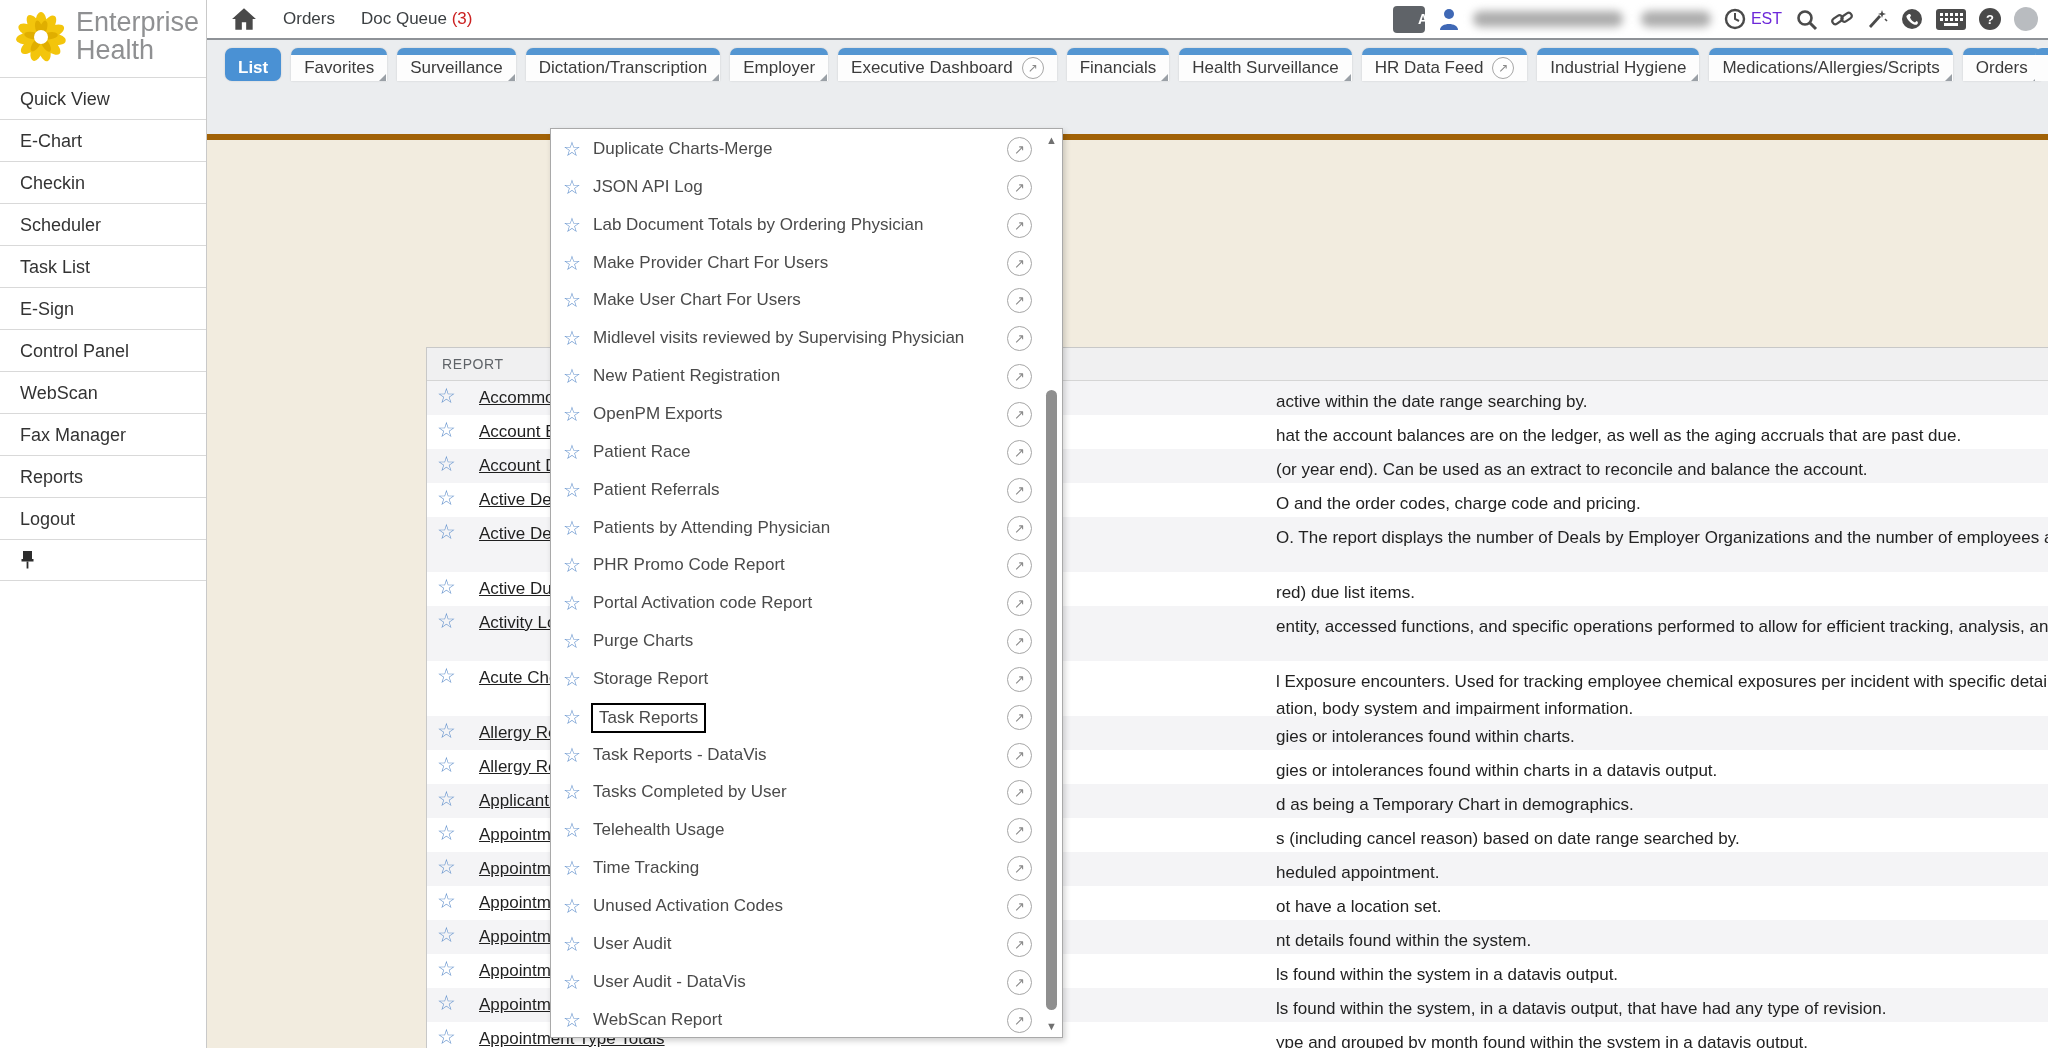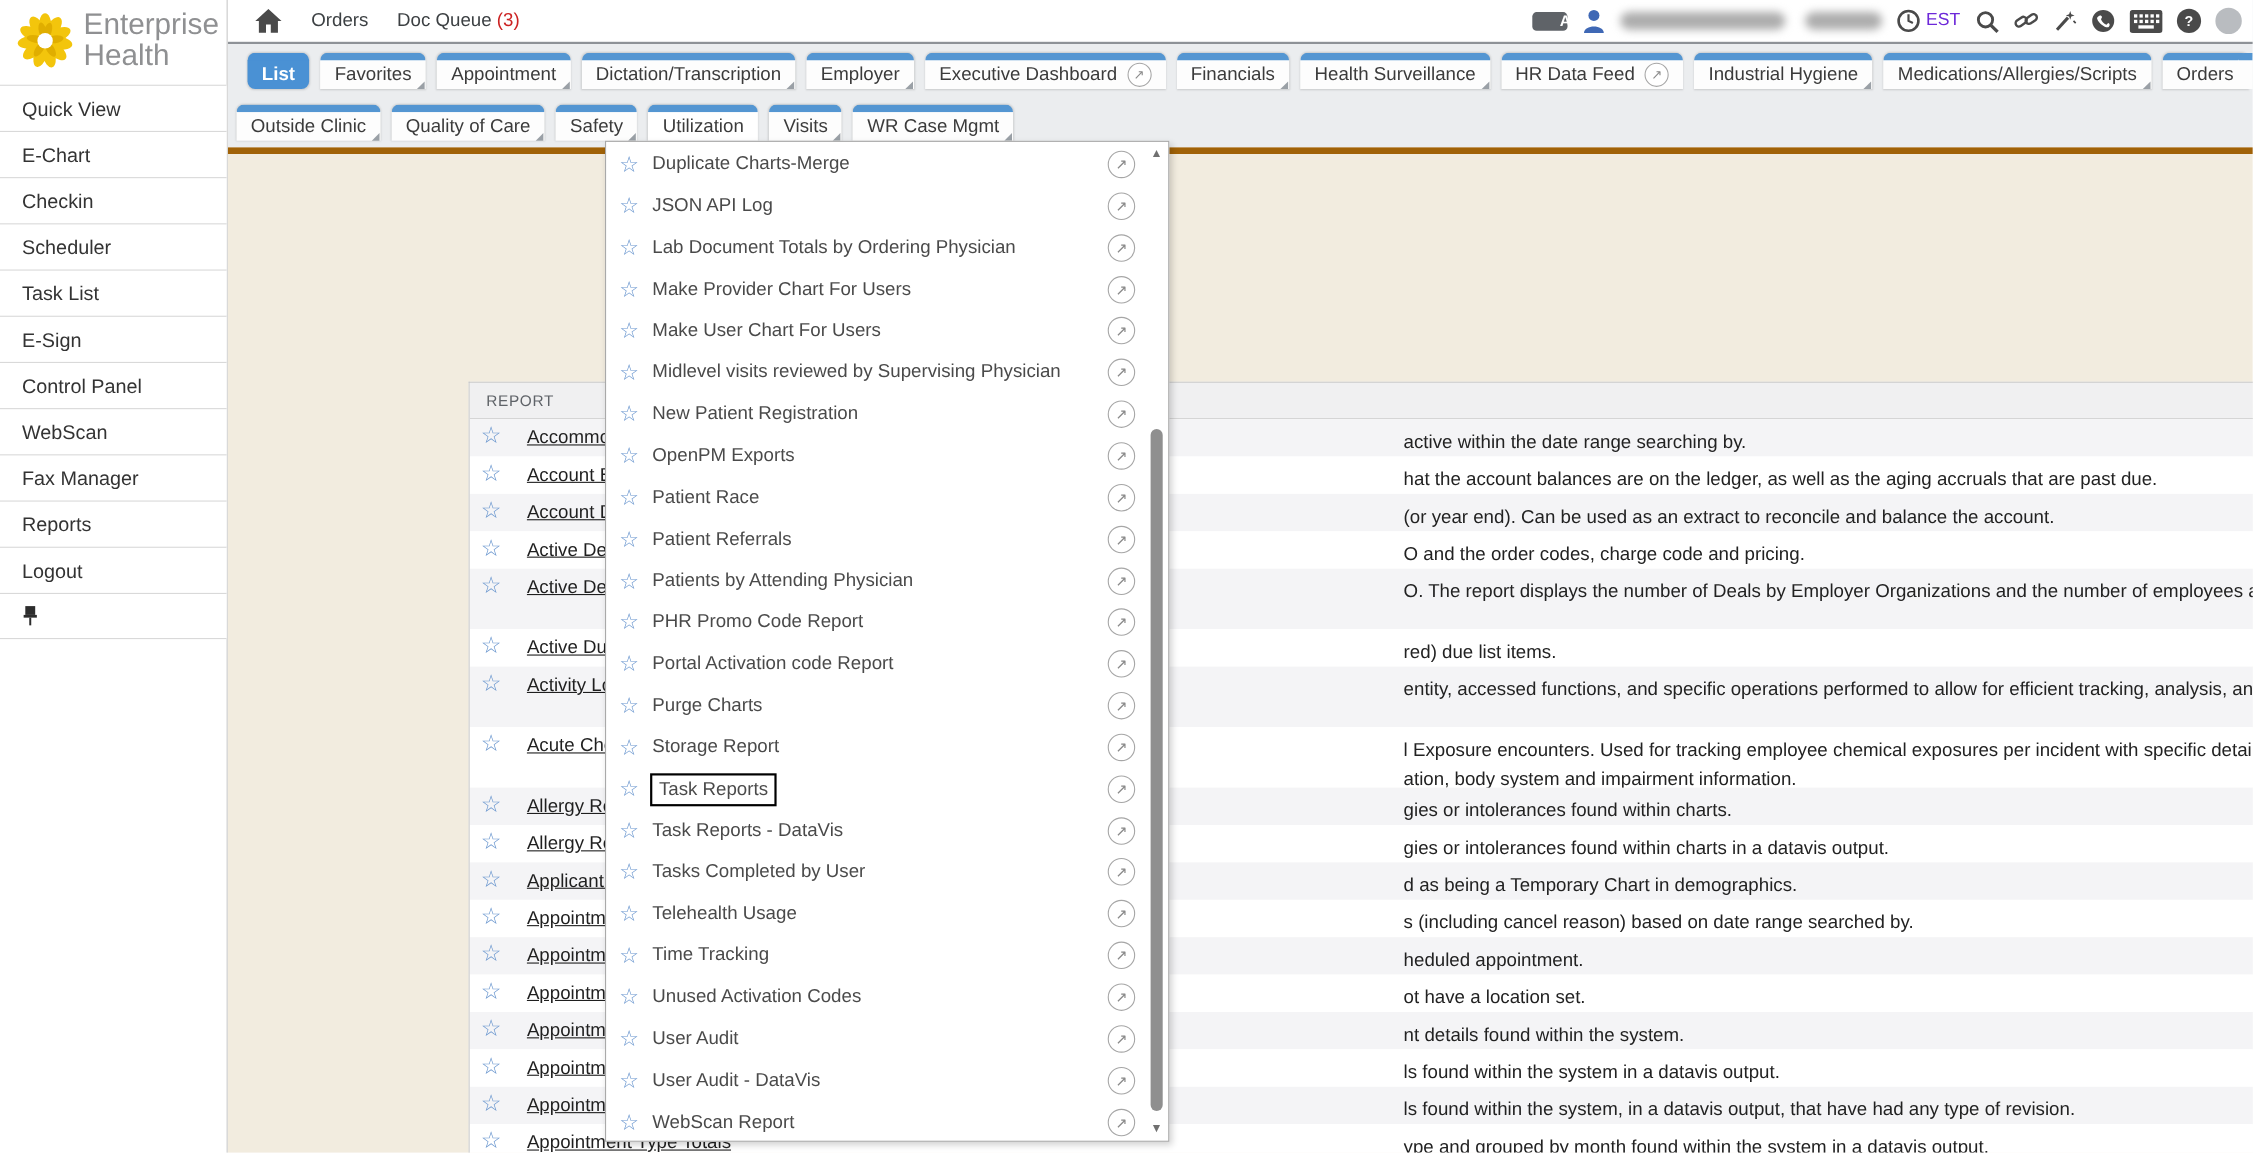--- a/index.html
+++ b/index.html
@@ -19,21 +19,21 @@
   .sb-pin { display:flex; align-items:center; }
 
   
   #band { position:absolute; left:207px; top:0; right:0; height:134px; background:#ebedef; }
   #topbar { position:absolute; left:207px; top:0; right:0; height:40px; background:#fff;
             border-bottom:2px solid #8e9297; display:flex; align-items:center; }
   .tb-link { font-size:17px; color:#3c4043; margin-left:26px; cursor:pointer; }
   #home-btn { margin-left:24px; cursor:pointer; display:flex; }
   #topbar-right { margin-left:auto; display:flex; align-items:center; margin-right:10px; }
   .tb-ico { display:flex; align-items:center; justify-content:center; margin-left:13px; cursor:pointer; }
-  #ai-badge { width:27px; height:17px; background:#5f6368; color:#fff; border-radius:4px;
+  #ai-badge { width:27px; height:27px; background:#5f6368; color:#fff; border-radius:4px;
               font-size:14px; font-weight:bold; display:flex; align-items:center; justify-content:center;padding-left:32px; }
   .blur-bar { height:16px; background:#adadad; border-radius:8px; filter:blur(4px); }
   #tz { font-size:16px; color:#6d28d9; margin-left:5px; }
   .dark-circle { width:22px; height:22px; border-radius:50%; background:#4a4a4a; color:#fff;
                  display:flex; align-items:center; justify-content:center; font-size:13px; font-weight:bold; }
   #avatar { width:24px; height:24px; border-radius:50%; background:#b9bcc0; }
 
   
   .tab-row { position:absolute; display:flex; gap:10px; align-items:flex-end; }
   #tabs-row1 { left:225px; top:48px; }
@@ -320,21 +320,21 @@
   </div>
 
   <div id="tabs-row1" class="tab-row">
       <div class="tab selected">
         <span>List</span>
       </div>
       <div class="tab corner">
         <span>Favorites</span>
       </div>
       <div class="tab corner">
-        <span>Appointment</span>
+        <span>Surveillance</span>
       </div>
       <div class="tab corner">
         <span>Dictation/Transcription</span>
       </div>
       <div class="tab corner">
         <span>Employer</span>
       </div>
       <div class="tab">
         <span>Executive Dashboard</span>
         <span class="ext">↗</span>
@@ -350,40 +350,20 @@
         <span class="ext">↗</span>
       </div>
       <div class="tab corner">
         <span>Industrial Hygiene</span>
       </div>
       <div class="tab corner">
         <span>Medications/Allergies/Scripts</span>
       </div>
       <div class="tab corner">
         <span>Orders</span>
-      </div>
-    </div>
-  <div id="tabs-row2" class="tab-row">
-      <div class="tab corner">
-        <span>Outside Clinic</span>
-      </div>
-      <div class="tab corner">
-        <span>Quality of Care</span>
-      </div>
-      <div class="tab corner">
-        <span>Safety</span>
-      </div>
-      <div class="tab active">
-        <span>Utilization</span>
-      </div>
-      <div class="tab corner">
-        <span>Visits</span>
-      </div>
-      <div class="tab corner">
-        <span>WR Case Mgmt</span>
       </div>
     </div>
   <div id="tab-sliver"></div>
 
   <div id="sidebar">
     <div id="sidebar-menu">
         <div class="sb-item">Quick View</div>
         <div class="sb-item">E-Chart</div>
         <div class="sb-item">Checkin</div>
         <div class="sb-item">Scheduler</div>

